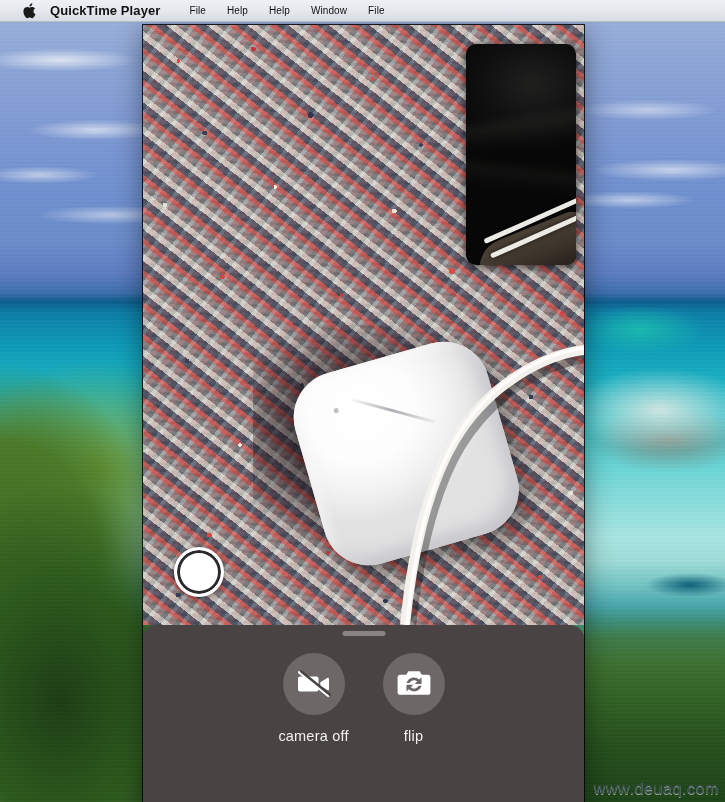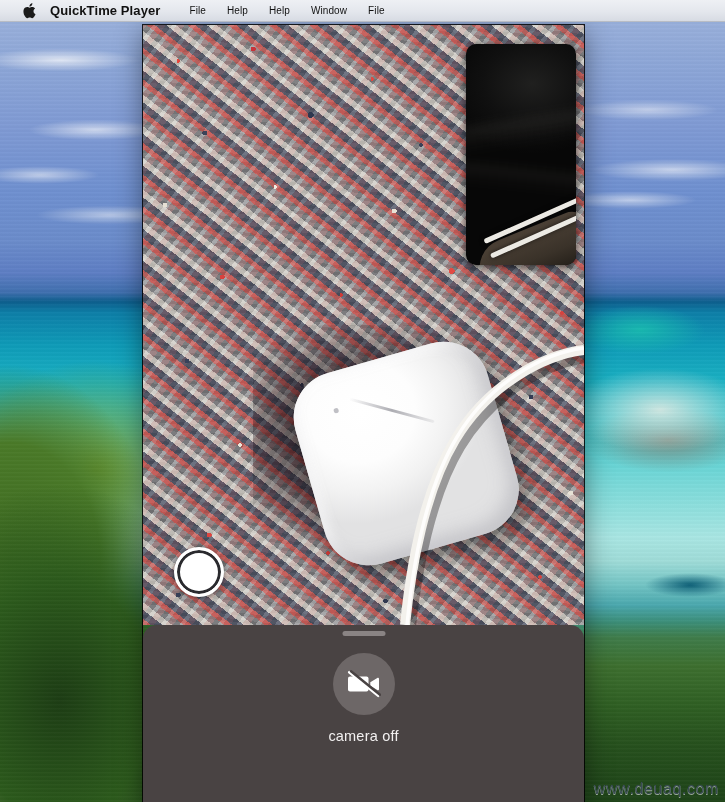--- a/index.html
+++ b/index.html
@@ -453,20 +453,30 @@
               <path fill="#ffffff" d="M3 7.5h16.5c1.1 0 2 .9 2 2v11c0 1.1-.9 2-2 2H3c-1.1 0-2-.9-2-2v-11c0-1.1.9-2 2-2z"></path>
               <path fill="#ffffff" d="M23.3 13.2l7-4.3c.7-.45 1.7.05 1.7.93v10.34c0 .88-1 1.38-1.7.93l-7-4.3v-3.6z"></path>
               <path stroke="#ffffff" stroke-width="2.6" stroke-linecap="round" d="M2.2 3.2 L31.2 26.8"></path>
               <path stroke="#494343" stroke-width="2.4" stroke-linecap="round" d="M4.0 2.2 L33.0 25.8"></path>
             </svg>
           </div>
           <div class="caption">camera off</div>
         </div>
 
 
+        <div class="control">
+          <div class="bubble">
+            <svg width="36" height="30" viewBox="0 0 36 30" aria-hidden="true">
+              <path fill="#ffffff" d="M12.4 2.2h11.2l2.2 3.6h6.2c1.3 0 2.4 1.1 2.4 2.4v15.2c0 1.3-1.1 2.4-2.4 2.4H4c-1.3 0-2.4-1.1-2.4-2.4V8.2c0-1.3 1.1-2.4 2.4-2.4h6.2l2.2-3.6z"></path>
+              <path fill="#6d6767" d="M18 8.4c-3.6 0-6.6 2.4-7.5 5.7h3.1c.76-1.72 2.47-2.9 4.4-2.9 1.25 0 2.38.48 3.22 1.26l-2.52 2.52h6.8V8.2l-2.3 2.3A7.68 7.68 0 0 0 18 8.4z"></path>
+              <path fill="#6d6767" d="M18 22.4c3.6 0 6.6-2.4 7.5-5.7h-3.1c-.76 1.72-2.47 2.9-4.4 2.9-1.25 0-2.38-.48-3.22-1.26l2.52-2.52h-6.8v6.78l2.3-2.3A7.68 7.68 0 0 0 18 22.4z"></path>
+            </svg>
+          </div>
+          <div class="caption">flip</div>
+        </div>
 
 
       </div>
     </div>
   </div>
 
   <div class="watermark">www.deuaq.com</div>
 
 </div>
 

